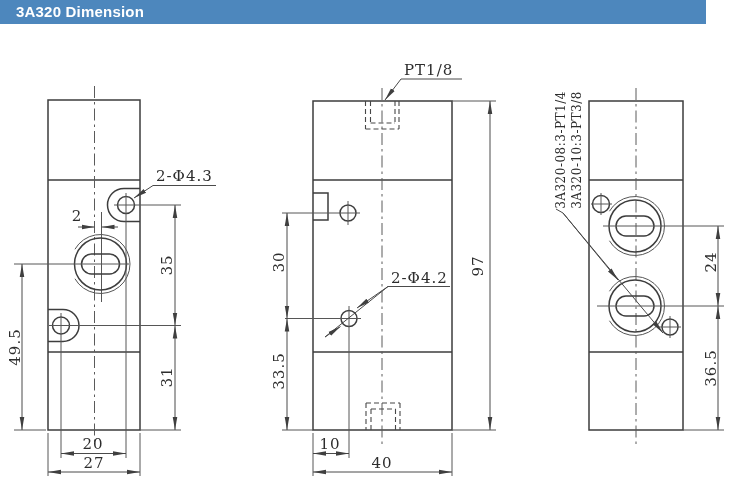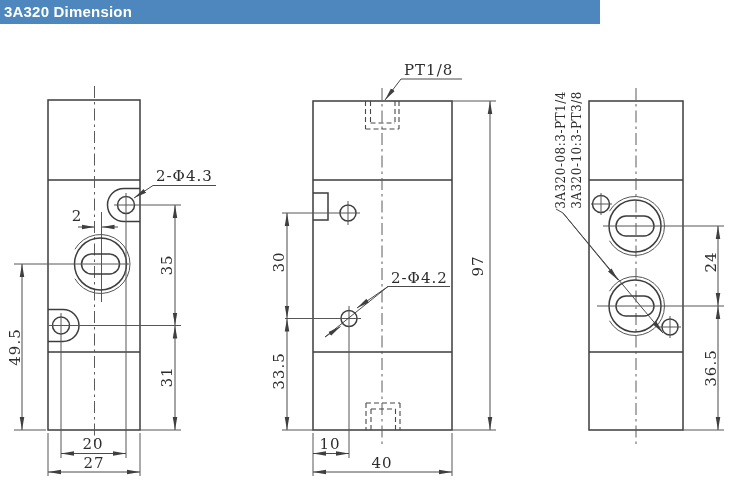--- a/index.html
+++ b/index.html
@@ -1,19 +1,19 @@
 <!DOCTYPE html>
 <html style="--header-bg: #4d87bd; --header-fg: #ffffff; --page-bg: #ffffff;"><head>
 <meta charset="utf-8">
 <style>
   html,body{margin:0;padding:0;background:#ffffff;}
   .stage{position:relative;width:730px;height:481px;background:var(--page-bg,#fff);overflow:hidden;
          font-family:"Liberation Sans",sans-serif;}
-  .header{position:absolute;left:0;top:0;width:600px;height:24px;background:var(--header-bg,#4d87bd);
-          color:var(--header-fg,#fff);font-weight:700;font-size:15px;line-height:24px;padding-left:4px;
+  .header{position:absolute;left:0;top:0;width:706px;height:24px;background:var(--header-bg,#4d87bd);
+          color:var(--header-fg,#fff);font-weight:700;font-size:15px;line-height:24px;padding-left:16px;
           box-sizing:border-box;letter-spacing:.2px;}
   svg{position:absolute;left:0;top:24px;}
   .ol{stroke:#3d3d3d;stroke-width:1.5;fill:none;stroke-linecap:butt;}
   .tl{stroke:#565656;stroke-width:1;fill:none;}
   .cl{stroke:#5a5a5a;stroke-width:1;fill:none;stroke-dasharray:12 4 2.5 4;}
   .dl{stroke:#474747;stroke-width:1.1;fill:none;stroke-dasharray:5 3;}
   .dim{stroke:#4a4a4a;stroke-width:1;fill:none;}
   text{font-family:"DejaVu Serif",serif;font-size:15px;fill:#2d2d2d;letter-spacing:1px;}
   .mdl{font-size:12px;letter-spacing:0.5px;}
 </style>

